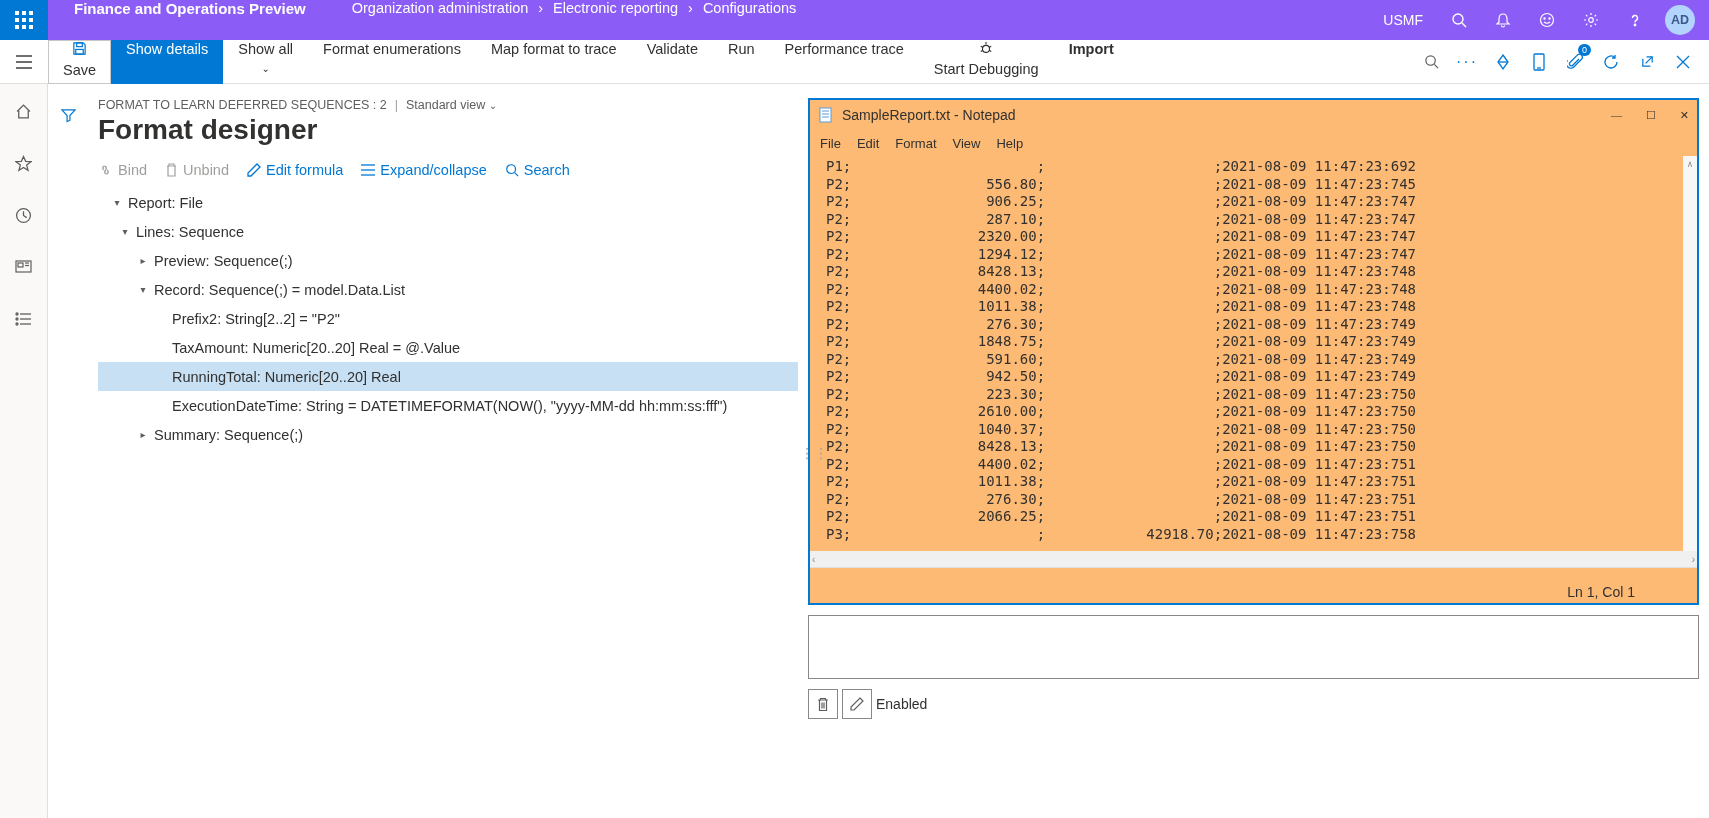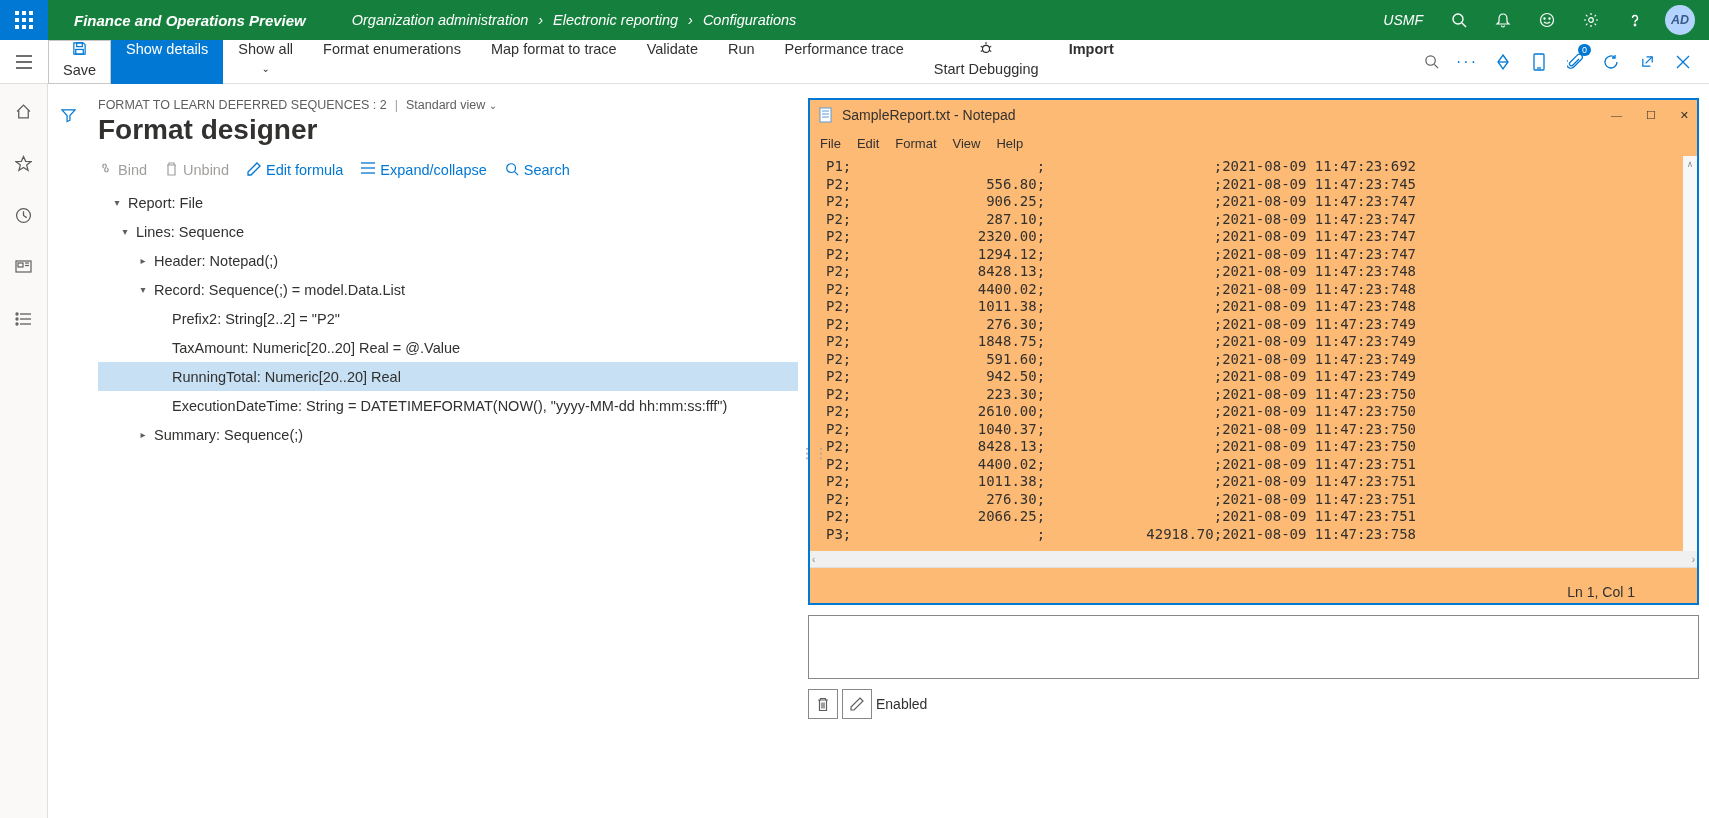--- a/index.html
+++ b/index.html
@@ -1,18 +1,18 @@
 <!DOCTYPE html>
 <html><head>
 <meta charset="utf-8">
 <style>
   * { box-sizing: border-box; margin: 0; padding: 0; }
   body { font-family: "Segoe UI", Arial, sans-serif; font-size: 14px; color: #323130; background: #fff; overflow: hidden; }
   
-  .topbar { background: #15803d; color: #fff; height: 40px; display: flex; align-items: center; font-style: italic; }
+  .topbar { background: #8b5cf6; color: #fff; height: 40px; display: flex; align-items: flex-start; }
   .waffle { width: 48px; height: 40px; background: #0078d4; display: flex; align-items: center; justify-content: center; }
   .waffle svg { width: 18px; height: 18px; }
   .app-title { padding: 0 26px; font-weight: 600; font-size: 15px; }
   .breadcrumb { display: flex; align-items: center; gap: 10px; margin-left: 20px; font-size: 14.5px; }
   .breadcrumb .chev { color: #fff; }
   .top-right { margin-left: auto; display: flex; align-items: center; gap: 4px; padding-right: 8px; }
   .top-right .txt { padding: 0 12px; font-size: 14px; }
   .top-icon { width: 40px; height: 40px; display: flex; align-items: center; justify-content: center; color: #fff; }
   .avatar { width: 30px; height: 30px; border-radius: 50%; background: #b3d4ff; color: #3a5a88; display: flex; align-items: center; justify-content: center; font-size: 12.5px; font-weight: 600; margin: 0 6px; }
   
@@ -33,21 +33,21 @@
   
   .content { flex: 1; padding: 14px 10px 10px 10px; display: flex; gap: 10px; overflow: hidden; }
   .leftpane { flex: 0 0 700px; }
   .rightpane { flex: 1; display: flex; flex-direction: column; gap: 10px; min-width: 0; position: relative; }
   
   .page-sub { font-size: 12.5px; color: #605e5c; display: flex; align-items: center; gap: 8px; margin-bottom: 2px; }
   .page-sub .sep { color: #a19f9d; }
   .page-title { font-size: 28px; font-weight: 600; margin-bottom: 12px; }
   
   .toolbar2 { display: flex; align-items: center; gap: 18px; padding: 4px 0 10px 0; font-size: 14.5px; }
-  .tb-item { display: flex; gap: 5px; cursor: pointer; }
+  .tb-item { display: flex; align-items: center; gap: 5px; cursor: pointer; }
   .tb-disabled { color: #a19f9d; }
   .tb-link { color: #0078d4; }
   
   .tree { font-size: 14.5px; }
   .tree-row { display: flex; align-items: center; height: 29px; padding-left: 10px; cursor: pointer; white-space: nowrap; }
   .tree-row.selected { background: #c7e0f4; }
   .tree-toggle { width: 18px; display: inline-flex; justify-content: center; font-size: 10px; color: #605e5c; }
   .tree-label { padding-left: 2px; }
   .ind1 { padding-left: 18px; }
   .ind2 { padding-left: 36px; }
@@ -333,21 +333,21 @@
         <div class="tree-row">
             <span class="tree-toggle">▾</span>
             <span class="tree-label">Report: File</span>
           </div>
         <div class="tree-row ind1">
             <span class="tree-toggle">▾</span>
             <span class="tree-label">Lines: Sequence</span>
           </div>
         <div class="tree-row ind2">
             <span class="tree-toggle">▸</span>
-            <span class="tree-label">Header: Notepad(;)</span>
+            <span class="tree-label">Preview: Sequence(;)</span>
           </div>
         <div class="tree-row ind2">
             <span class="tree-toggle">▾</span>
             <span class="tree-label">Record: Sequence(;) = model.Data.List</span>
           </div>
         <div class="tree-row ind3">
             <span class="tree-toggle"></span>
             <span class="tree-label">Prefix2: String[2..2] = "P2"</span>
           </div>
         <div class="tree-row ind3">

